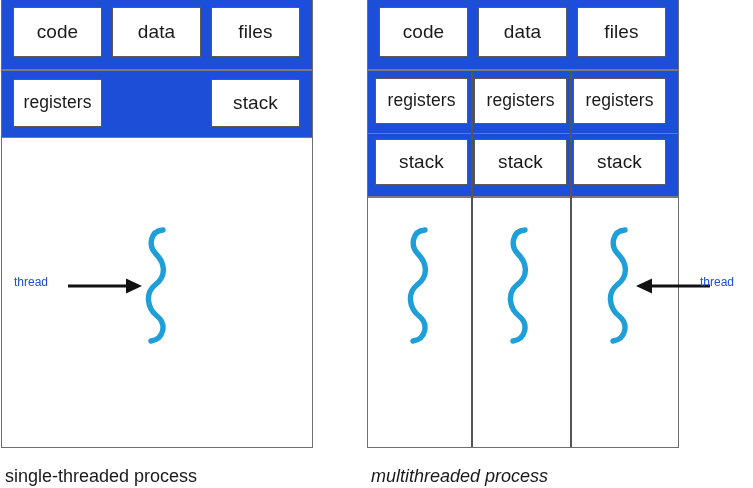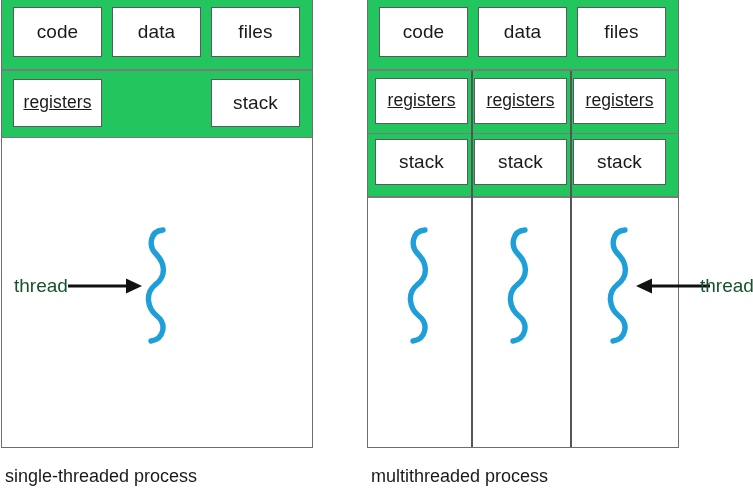--- a/index.html
+++ b/index.html
@@ -21,21 +21,21 @@
     position: absolute;
     box-sizing: border-box;
     border: 1.5px solid #6e6e6e;
     background: #ffffff;
   }
   .proc-header {
     position: absolute;
     left: 0;
     right: 0;
     box-sizing: border-box;
-    background: #22c55e;
+    background: #1d4ed8;
     padding-left: 28px;
   }
   .hdr-divider {
     position: absolute;
     left: 0;
     right: 0;
     height: 1.5px;
     background: #7a7a7a;
   }
   .vdivider {
@@ -51,37 +51,37 @@
     background: #ffffff;
     border: 1.4px solid #5a5a5a;
     display: flex;
     align-items: center;
     justify-content: center;
     font-size: 19px;
     color: #1a1a1a;
     letter-spacing: 0.1px;
     white-space: nowrap;
   }
-  .cell.narrow { font-size: 17.5px; text-decoration: underline; }
+  .cell.narrow { font-size: 17.5px; }
 
   
   .squiggle {
     position: absolute;
     pointer-events: none;
   }
 
   
   .arrow-svg {
     position: absolute;
     pointer-events: none;
   }
   .annot-label {
     position: absolute;
-    font-size: 19px;
-    color: #14532d;
+    font-size: 12px;
+    color: #1d4ed8;
     white-space: nowrap;
   }
   .caption {
     position: absolute;
     font-size: 18px;
     color: #1a1a1a;
     white-space: nowrap;
     text-align: left;
   }
 </style>
@@ -161,15 +161,15 @@
     </svg>
 
   </div>
 
   <svg class="arrow-svg" style="left:632px; top:275px;" width="80" height="22" viewBox="0 0 80 22">
     <line x1="18" y1="11" x2="78" y2="11" stroke="#111111" stroke-width="3.2"></line>
     <polygon points="20,3.5 4,11 20,18.5" fill="#111111"></polygon>
   </svg>
   <div class="annot-label" style="left:700px; top:275px;">thread</div>
 
-  <div class="caption" style="left:371px; top:466px; width:305px;">multithreaded process</div>
+  <div class="caption" style="left:371px; top:466px; width:305px;font-style:italic;">multithreaded process</div>
 
 </div>
 
 </body></html>

